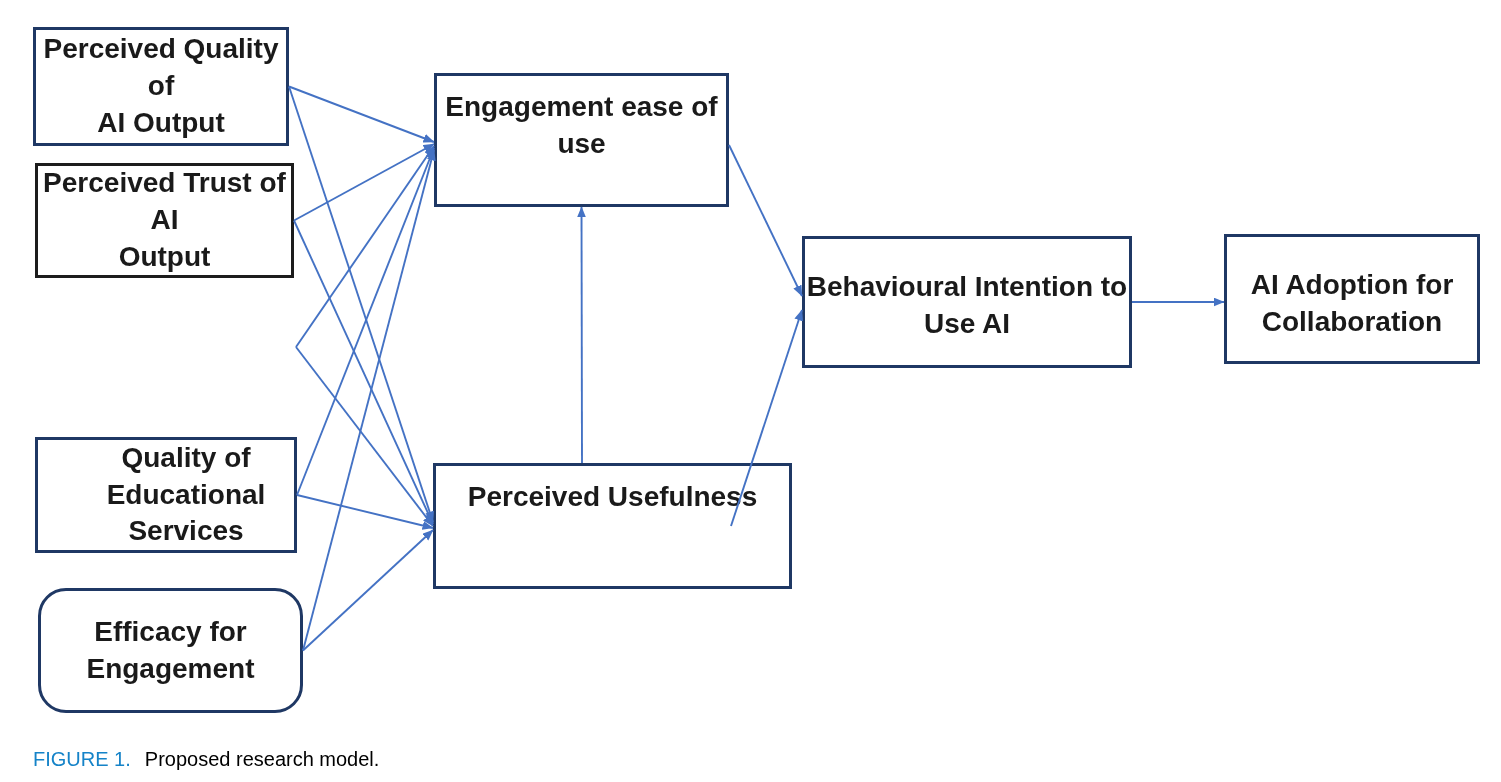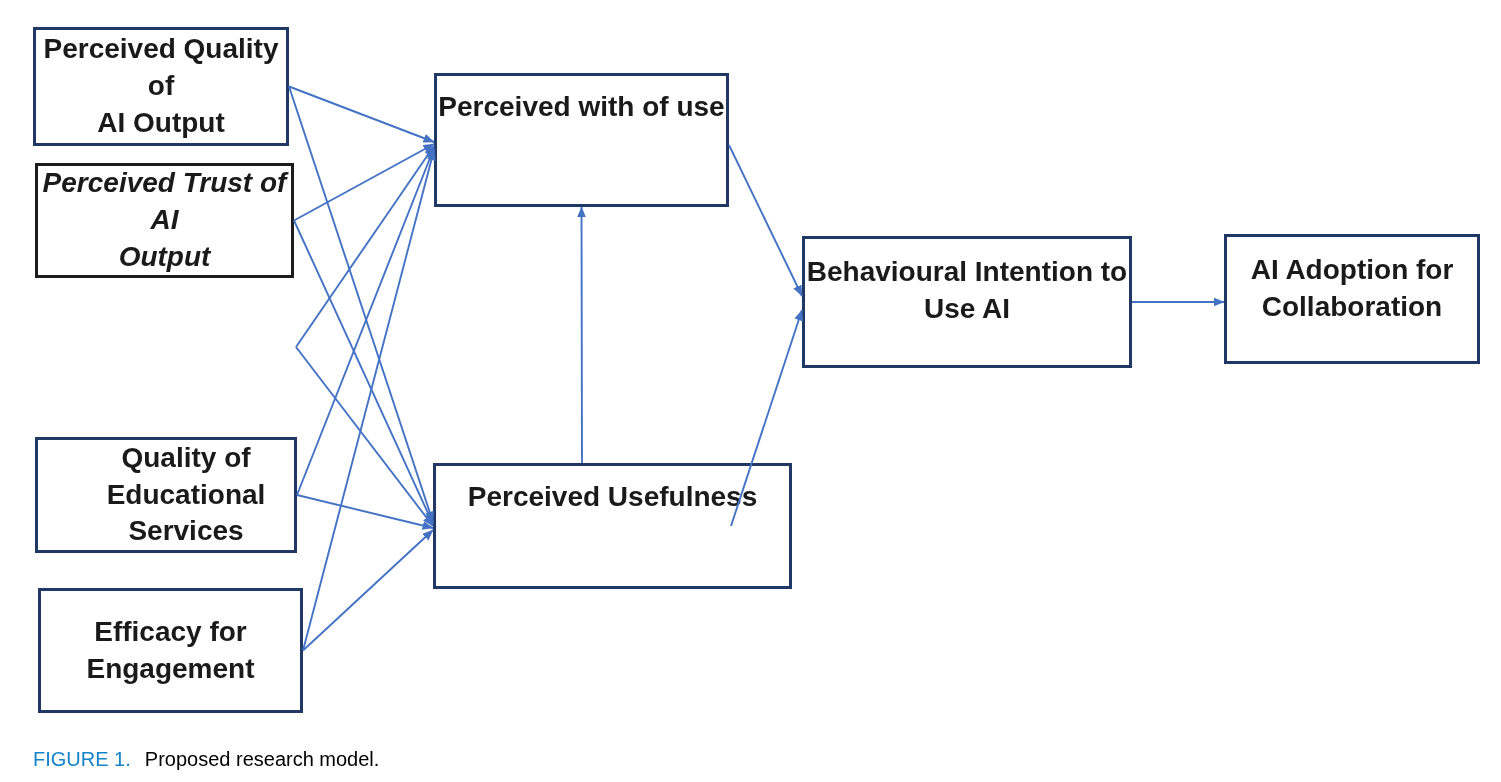--- a/index.html
+++ b/index.html
@@ -26,28 +26,28 @@
     text-align: center;
     font-weight: 700;
     font-size: 28px;
     line-height: 1.32;
     color: #1a1a1a;
     white-space: pre-line;
     z-index: 1;
   }
   .node.alt-border { border-color: #1c1c1c; }
   .node.top-text { align-items: flex-start; padding-top: 13px; }
-  .node.upper-text { align-items: flex-start; padding-top: 15px; }
+  .node.upper-text { align-items: flex-start; padding-top: 30px; }
 
   
   #node-pqo { left: 33px;   top: 27px;  width: 256px; height: 119px; }
-  #node-pto { left: 35px;   top: 163px; width: 259px; height: 115px; font-style: italic; }
+  #node-pto { left: 35px;   top: 163px; width: 259px; height: 115px; }
   #node-fam { left: 33px;   top: 290px; width: 263px; height: 114px; }
   #node-qes { left: 35px;   top: 437px; width: 262px; height: 116px; padding-left: 40px; }
-  #node-eff { left: 38px;   top: 588px; width: 265px; height: 125px; }
+  #node-eff { left: 38px;   top: 588px; width: 265px; height: 125px; border-radius: 28px; }
   #node-peu { left: 434px;  top: 73px;  width: 295px; height: 134px; }
   #node-pu  { left: 433px;  top: 463px; width: 359px; height: 126px; }
   #node-bi  { left: 802px;  top: 236px; width: 330px; height: 132px; }
   #node-aia { left: 1224px; top: 234px; width: 256px; height: 130px; }
 
   .edges-svg {
     position: absolute;
     left: 0; top: 0;
     width: 1501px;
     height: 782px;
@@ -77,21 +77,21 @@
   <div class="node alt-border" id="node-pto">Perceived Trust of AI
 Output</div>
 
 
   <div class="node" id="node-qes">Quality of
 Educational Services</div>
 
   <div class="node" id="node-eff">Efficacy for
 Engagement</div>
 
-  <div class="node top-text" id="node-peu">Perceived with of use</div>
+  <div class="node top-text" id="node-peu">Engagement ease of use</div>
 
   <div class="node top-text" id="node-pu">Perceived Usefulness</div>
 
   <div class="node upper-text" id="node-bi">Behavioural Intention to
 Use AI</div>
 
   <div class="node upper-text" id="node-aia">AI Adoption for
 Collaboration</div>
 
   <svg class="edges-svg" viewBox="0 0 1501 782" xmlns="http://www.w3.org/2000/svg">

